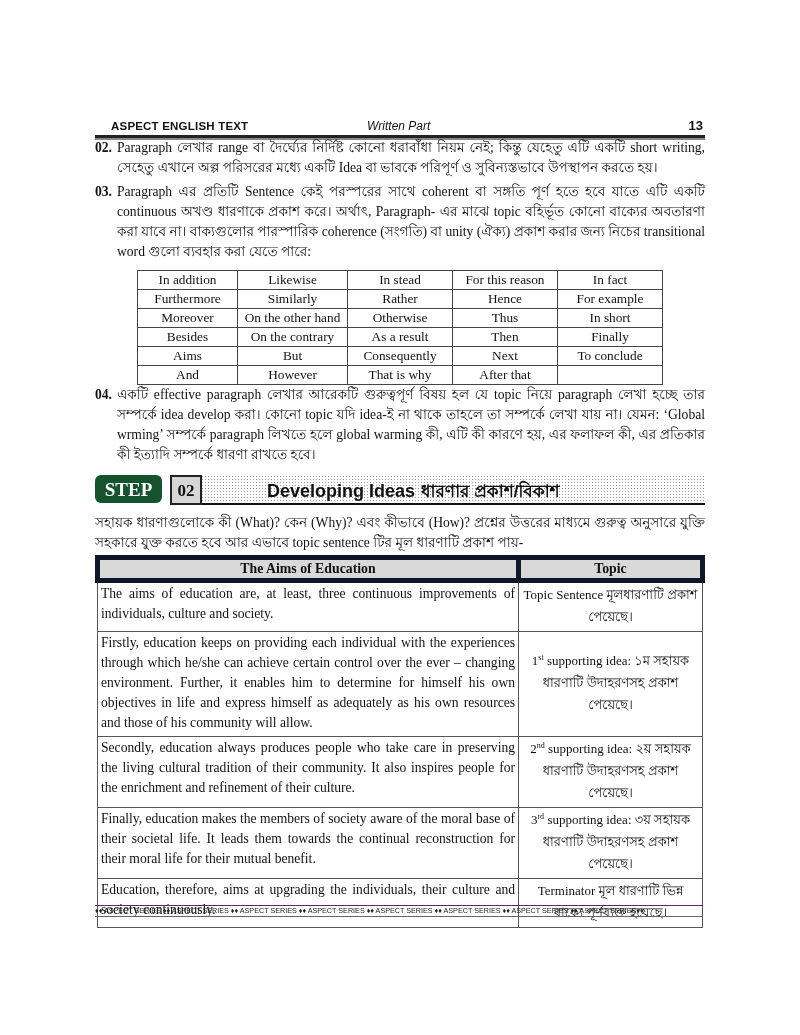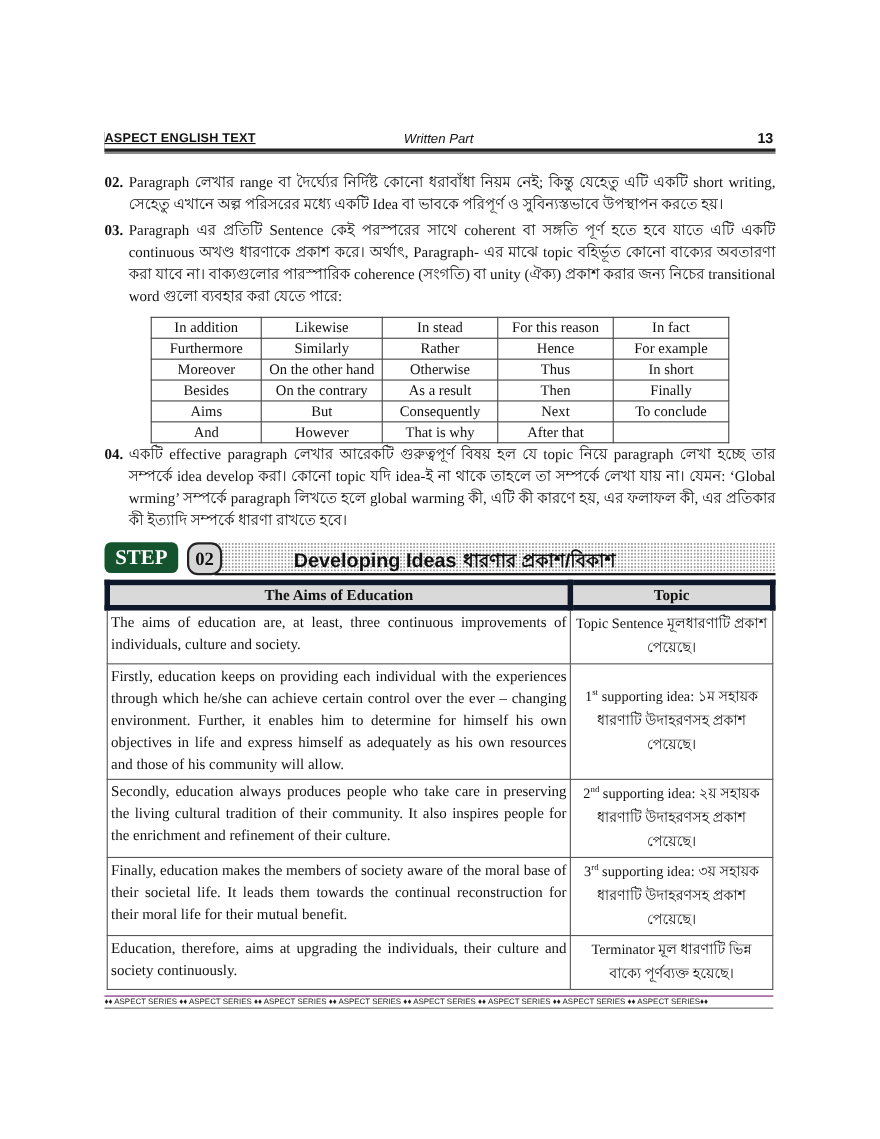--- a/index.html
+++ b/index.html
@@ -2,44 +2,44 @@
 <html><head>
 <meta charset="utf-8">
 <style>
   html, body { margin: 0; padding: 0; background: #ffffff; }
   body { width: 800px; height: 1035px; position: relative; overflow: hidden;
          font-family: "Liberation Serif", "DejaVu Serif", serif; color: #111; }
   .page { position: absolute; left: 95px; top: 118px; width: 610px; }
 
   
   .hdr { position: relative; height: 17px; border-bottom: 3px solid #222; box-shadow: 0 2px 0 #888; }
-  .hdr .left { position: absolute; left: 0; top: 2px; font-family: "Liberation Sans", sans-serif; font-weight: bold; font-size: 11.5px; letter-spacing: 0.2px; text-decoration: underline; }
+  .hdr .left { position: absolute; left: 16px; top: 2px; font-family: "Liberation Sans", sans-serif; font-weight: bold; font-size: 11.5px; letter-spacing: 0.2px; }
   .hdr .mid { position: absolute; left: 272px; top: 1px; font-family: "Liberation Sans", sans-serif; font-style: italic; font-size: 12px; }
   .hdr .right { position: absolute; right: 2px; top: 0px; font-family: "Liberation Sans", sans-serif; font-weight: bold; font-size: 13px; }
 
   .para { position: relative; padding-left: 22px; font-size: 13.6px; line-height: 20px; text-align: justify; margin-top: 4px; }
   .para .num { position: absolute; left: 0; top: 0; font-weight: bold; }
-  .para.p02 { margin-top: 18px; }
+  .para.p02 { margin-top: 0; }
 
   
   .tw { border-collapse: collapse; margin: 8px 0 0 42px; font-size: 13.3px; }
   .tw td { border: 1px solid #444; text-align: center; height: 18px; padding: 0 3px; line-height: 18px; }
   .tw td.c0 { width: 93px; } .tw td.c1 { width: 103px; } .tw td.c2 { width: 98px; }
   .tw td.c3 { width: 98px; } .tw td.c4 { width: 98px; }
 
   
   .step { position: relative; height: 34px; margin-top: 8px; }
   .step .bg { position: absolute; left: 100px; right: 0; top: 2px; height: 28px;
               background-color: #fff;
               background-image: radial-gradient(#9a9a9a 0.8px, transparent 0.9px);
               background-size: 3px 3px; border-bottom: 2px solid #111; }
   .step .lbl { position: absolute; left: 0; top: 2px; width: 67px; height: 28px; background: #14532d; color: #fff;
                border-radius: 6px; font-weight: bold; font-size: 19px; text-align: center; line-height: 29px; }
   .step .num { position: absolute; left: 75px; top: 2px; width: 28px; height: 26px; background: #d6d6d6; border: 2px solid #222;
-               border-radius: 10px; font-weight: bold; font-size: 17px; text-align: center; line-height: 27px; color: #111; }
+               border-radius: 0; font-weight: bold; font-size: 17px; text-align: center; line-height: 27px; color: #111; }
   .step .title { position: absolute; left: 172px; top: 5px; font-family: "Liberation Sans", sans-serif; font-weight: bold; font-size: 18px; color: #111; background: transparent; }
   .step .title .bn { font-size: 17px; margin-left: 6px; }
 
   .intro { font-size: 13.6px; line-height: 20px; text-align: justify; margin-top: 6px; }
 
   
   .aims { border-collapse: collapse; margin-top: 2px; width: 610px; font-size: 13.6px; }
   .aims th { background: #d9d9d9; border: 5px solid #0f172a; font-weight: bold; font-size: 13.8px; height: 18px; padding: 0; }
   .aims td { border: 1px solid #555; vertical-align: top; line-height: 20px; padding: 1px 3px 3px 3px; text-align: center; }
   .aims td.txt { width: 417px; text-align: justify; }
@@ -125,20 +125,21 @@
 
   <div class="step">
     <div class="bg"></div>
     <div class="lbl">STEP</div>
     <div class="num">02</div>
     <div class="title">
       <span>Developing Ideas</span><span class="bn">ধারণার প্রকাশ/বিকাশ</span>
     </div>
   </div>
 
+  <div class="intro">সহায়ক ধারণাগুলোকে কী (What)? কেন (Why)? এবং কীভাবে (How)? প্রশ্নের উত্তরের মাধ্যমে গুরুত্ব অনুসারে যুক্তি সহকারে যুক্ত করতে হবে আর এভাবে topic sentence টির মূল ধারণাটি প্রকাশ পায়-</div>
 
   <table class="aims">
     <thead>
       <tr>
         <th>The Aims of Education</th>
         <th>Topic</th>
       </tr>
     </thead>
     <tbody id="aims-body">
         <tr>

